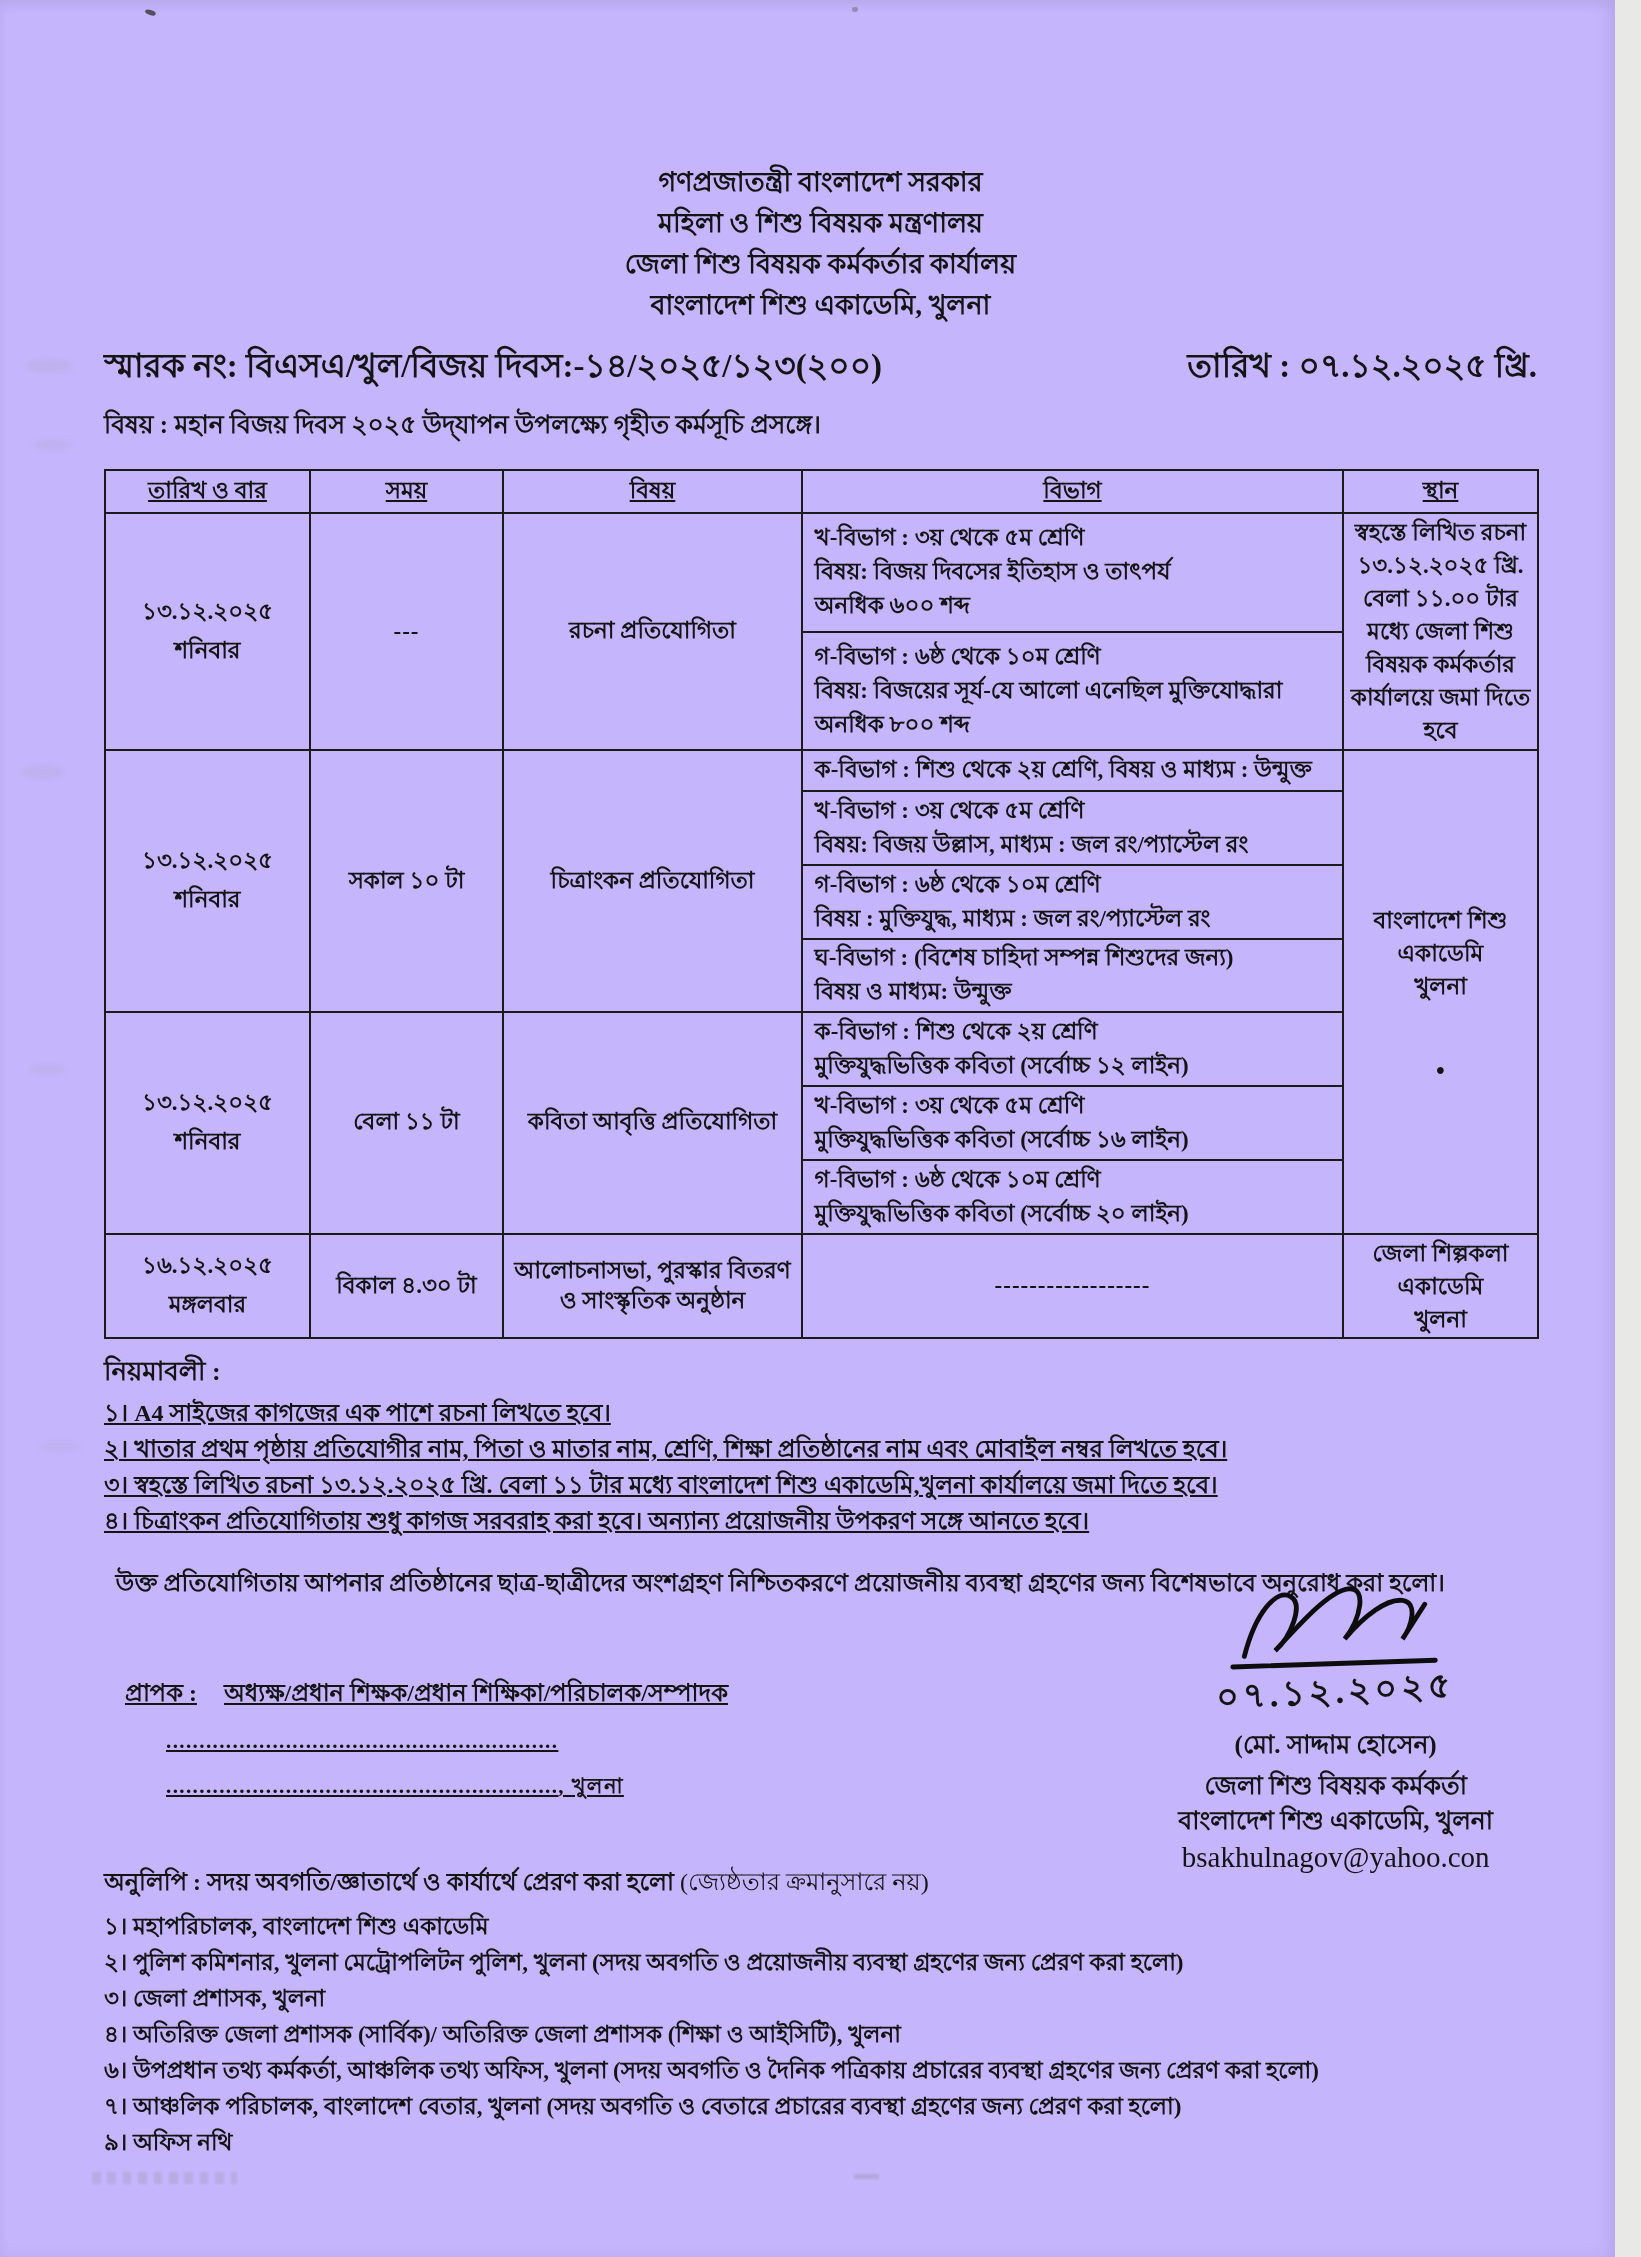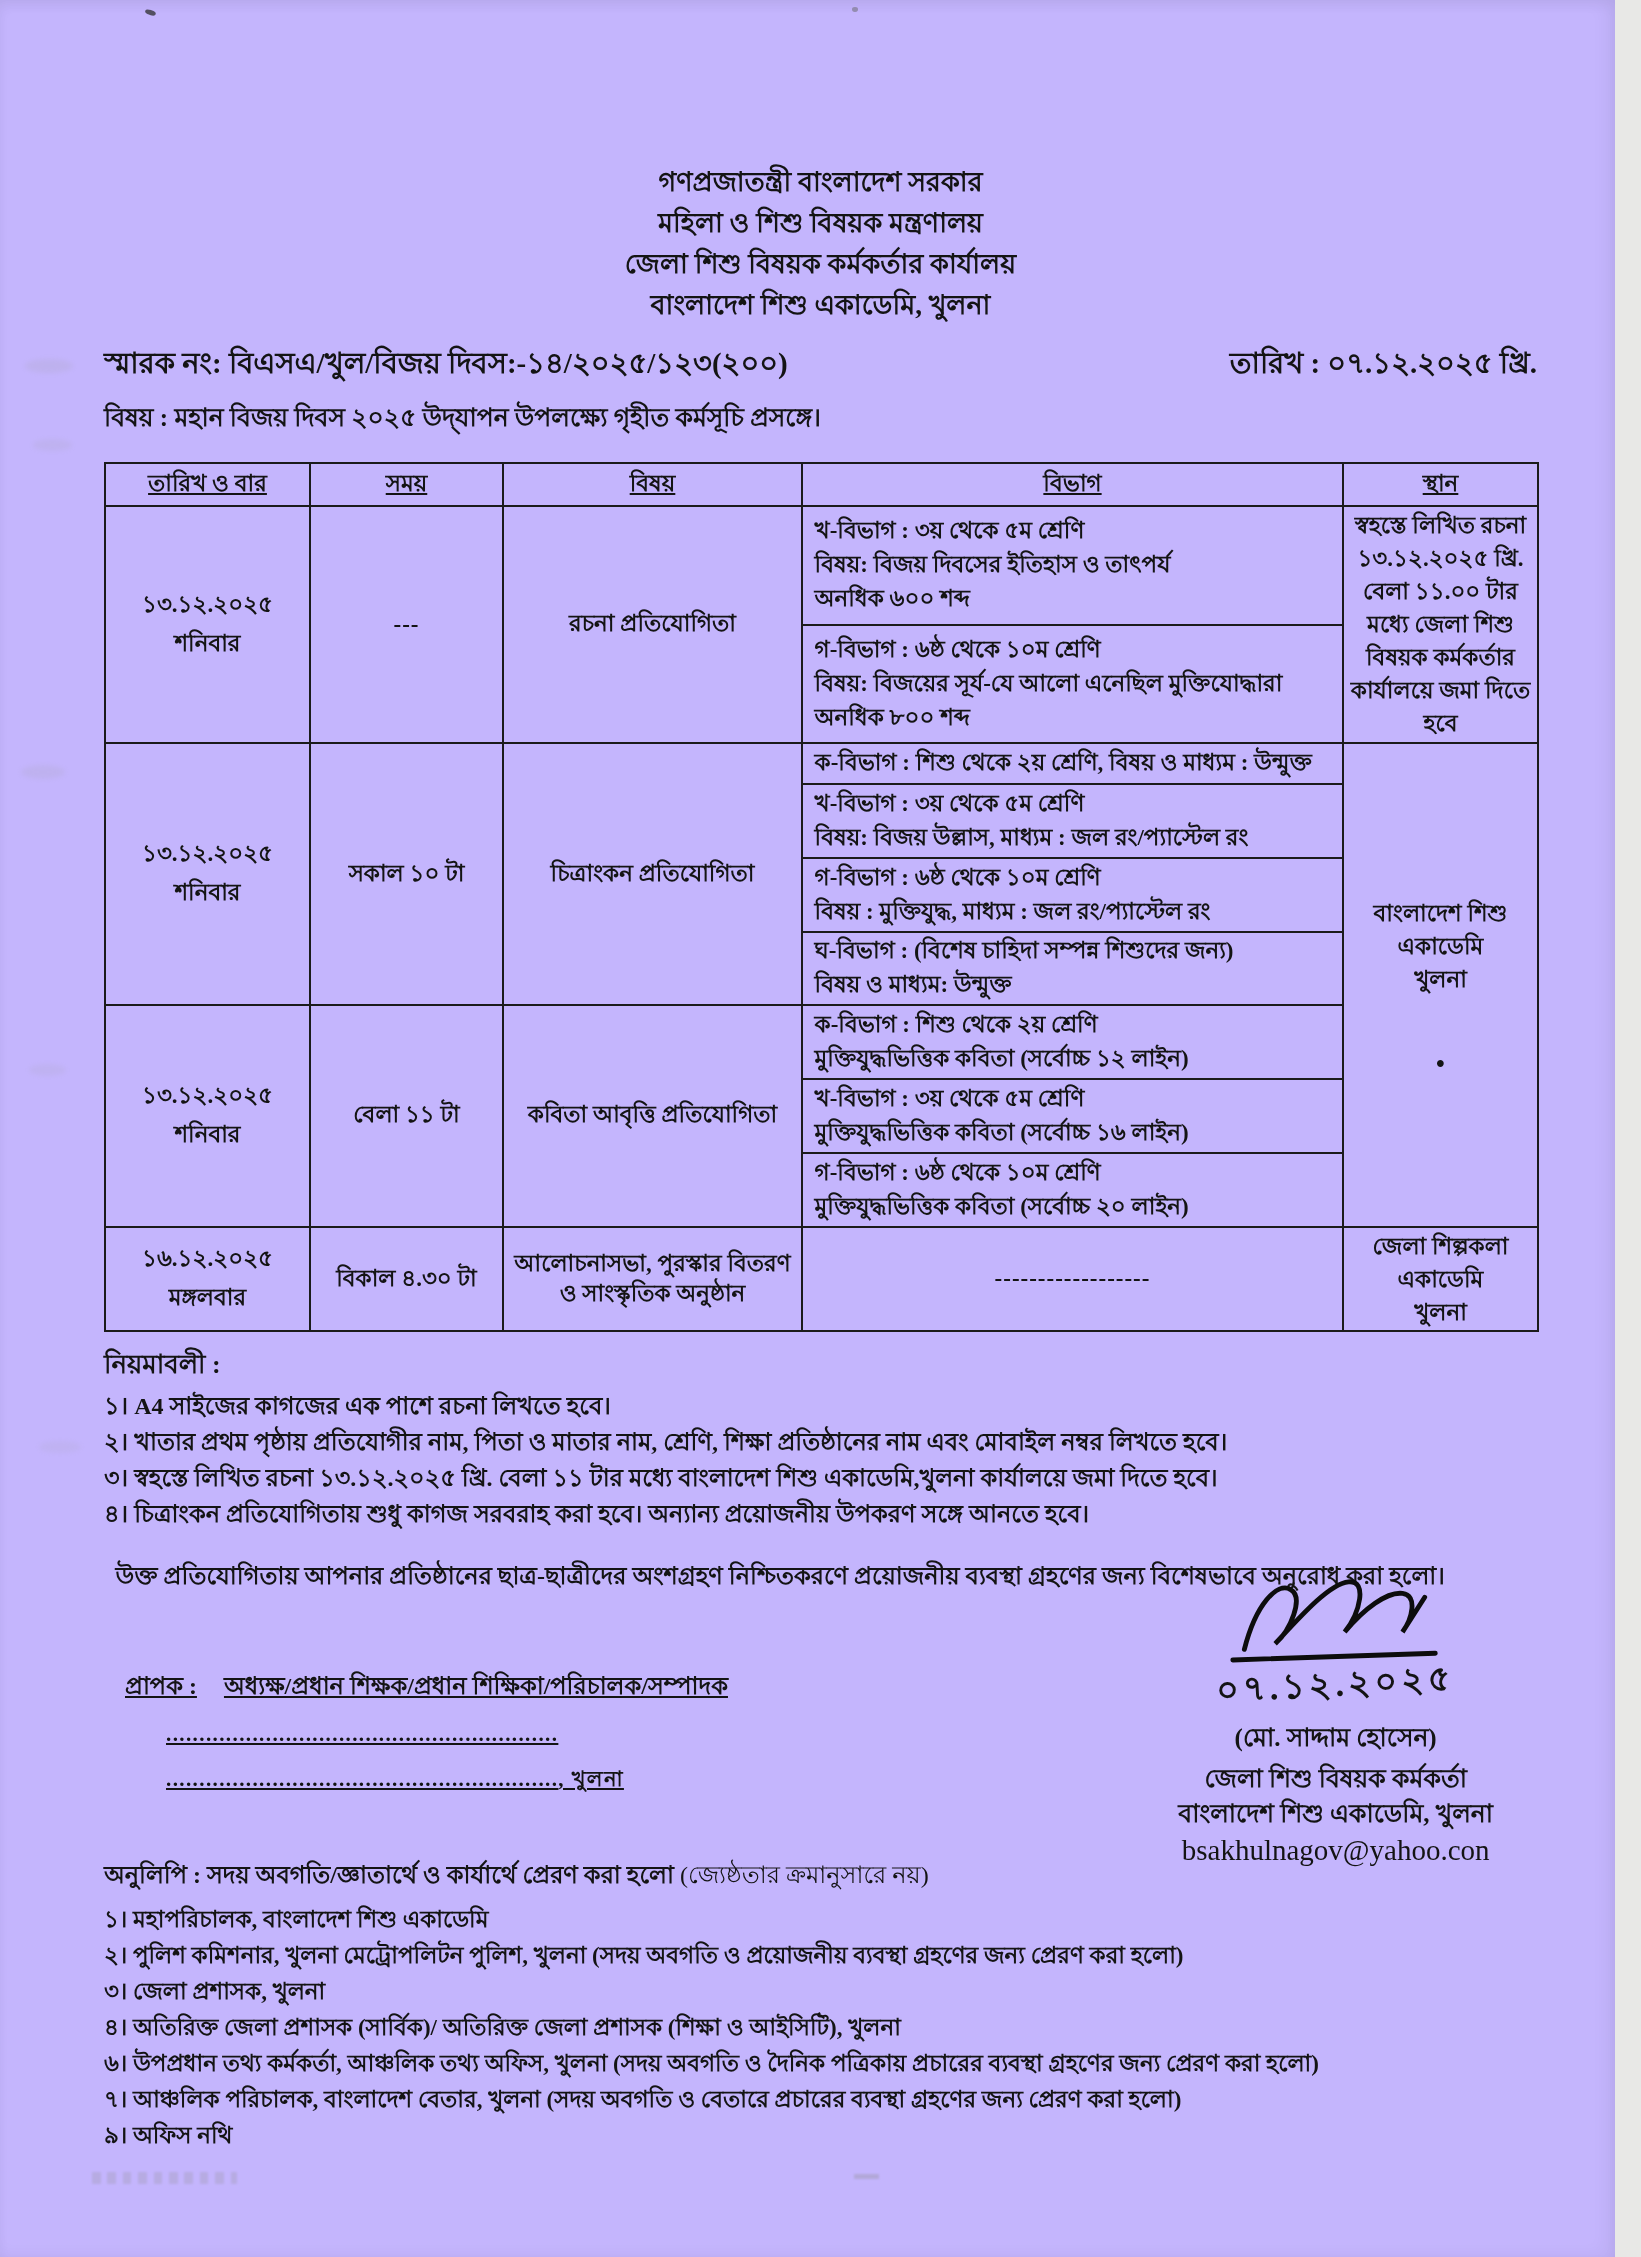--- a/index.html
+++ b/index.html
@@ -10,21 +10,21 @@
     font-family:"Liberation Serif","DejaVu Serif",serif;
     color:#141414;
     overflow:hidden;
     box-shadow:inset -7.7px 0 17.4px rgba(0,0,0,.05), inset 0 5.8px 11.6px rgba(0,0,0,.04);
   }
   .content{position:absolute;left:104px;top:0;width:1433px;}
   
   .hdr{margin-top:162px;text-align:center;font-weight:bold;}
   .hdr div{font-size:27px;line-height:41px;}
   
-  .memo-row{display:flex;justify-content:space-between;margin-top:13.5px;font-size:29px;font-weight:bold;}
+  .memo-row{display:flex;justify-content:space-between;margin-top:13.5px;font-size:33px;font-weight:bold;}
   .subject{margin-top:9.7px;font-size:25px;font-weight:bold;}
   .body-par{margin-top:21px;font-size:25px;line-height:36px;font-weight:bold;text-align:justify;}
   
   table.sched{margin-top:21px;border-collapse:collapse;width:1433px;table-layout:fixed;}
   table.sched th,table.sched td{
     border:2.4px solid #1b1b1b;font-size:23px;font-weight:bold;
     vertical-align:middle;padding:1.9px 5.8px;overflow:hidden;
   }
   table.sched th{padding:1px 14px;text-decoration:underline;}
   tr.hh{height:35px;}
@@ -34,21 +34,21 @@
   tr.r3x{height:71px;}
   tr.r4{height:62px;}
   .t-center{text-align:center;}
   .t-div{text-align:left;padding-left:11.6px !important;}
   .t-div div{line-height:34px;}
   .t-venue{text-align:center;line-height:33px;border-radius:12px;}
   .dash{letter-spacing:1px;text-align:center;}
   .venue-bullet{display:block;margin-top:58px;font-size:25px;line-height:19.3px;}
   
   .rules-title{margin-top:11.6px;font-size:26px;font-weight:bold;}
-  .rule{font-size:24px;line-height:36px;font-weight:bold;}
+  .rule{font-size:24px;line-height:36px;font-weight:bold;text-decoration:underline;}
   .request{margin-top:25px;margin-left:11.6px;font-size:24px;font-weight:bold;}
   
   .bottom{position:relative;height:249px;margin-top:5.8px;}
   .recip{position:absolute;left:21px;top:64px;font-size:24px;font-weight:bold;text-decoration:underline;}
   .recip-row{display:flex;gap:27px;}
   .recip-dots{margin-left:41px;margin-top:15.4px;font-weight:bold;letter-spacing:1.4px;font-size:21px;}
   .sig{position:absolute;right:44px;top:-33px;text-align:center;}
   .sig-svg{display:block;margin:0 auto;}
   .sig-date{display:block;font-size:35px;font-weight:bold;transform:rotate(-3deg);margin-top:-13.5px;letter-spacing:3.9px;}
   .sig-name{font-size:25px;font-weight:bold;margin-top:1.9px;}

